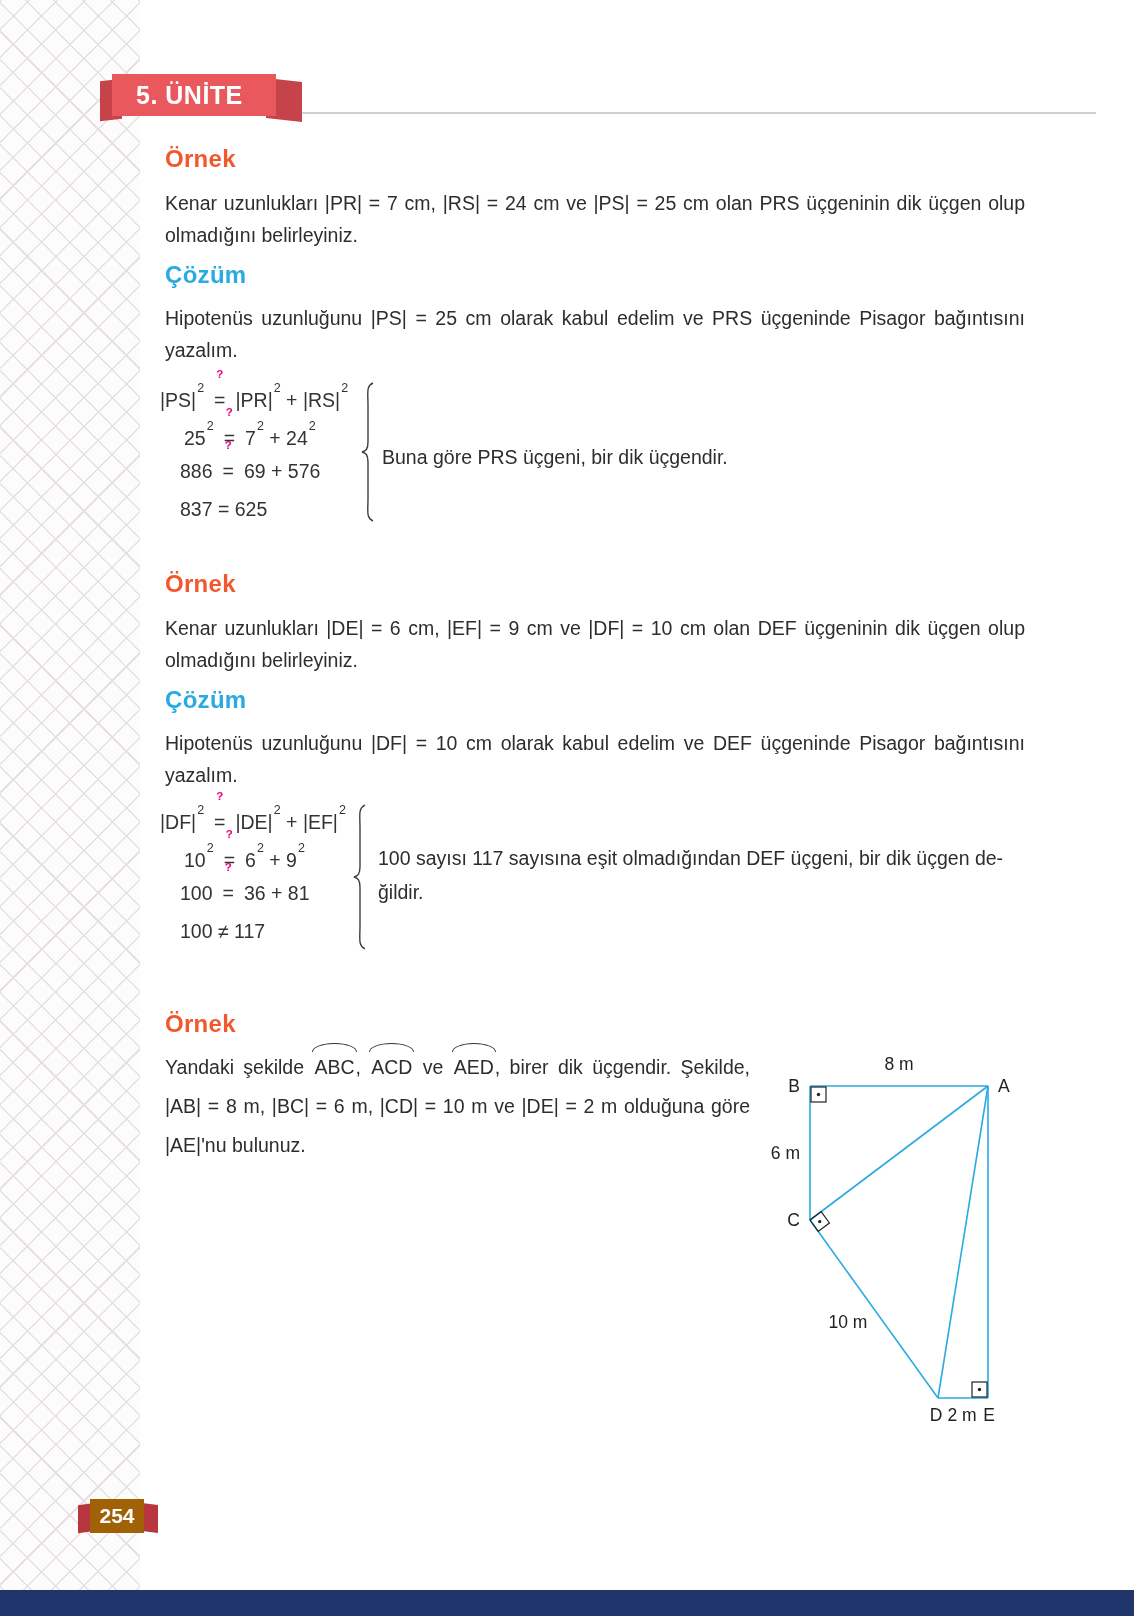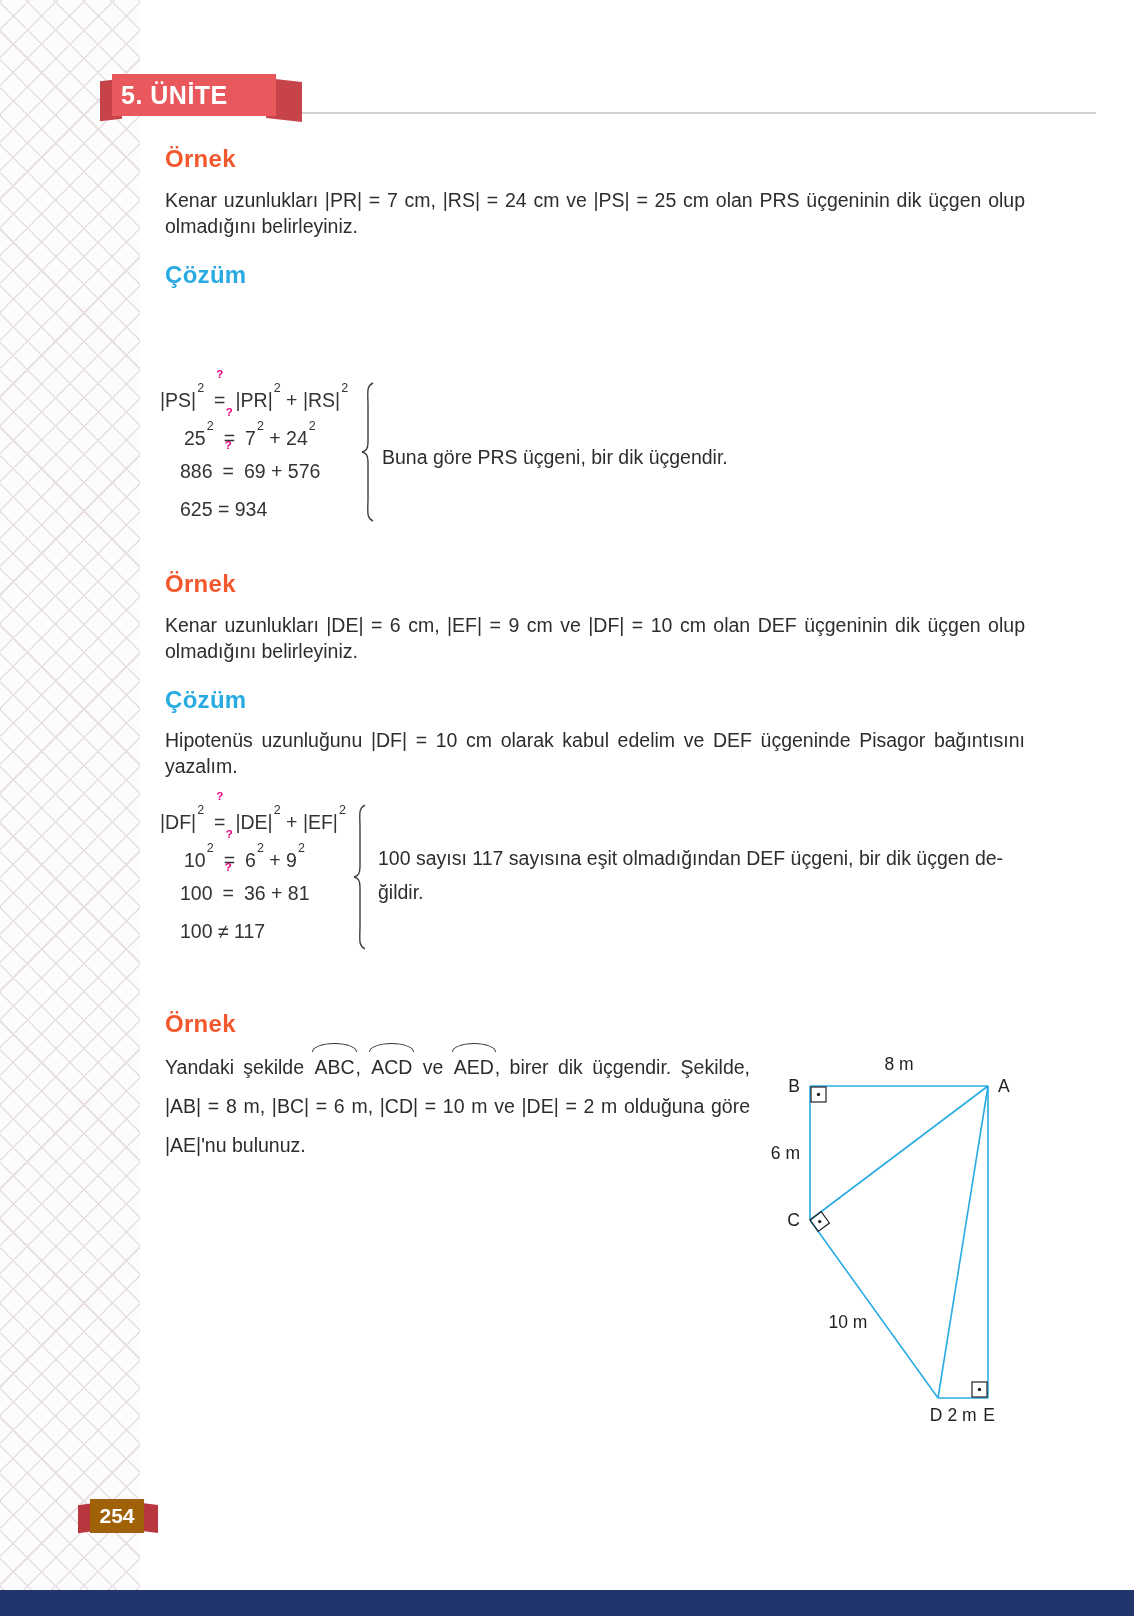--- a/index.html
+++ b/index.html
@@ -18,31 +18,31 @@
   }
 
   
   .rule { position:absolute; left:150px; top:112px; width:946px; height:2px; background:#cfcfcf; }
   .ribbon-back { position:absolute; background:#c6434a; z-index:2; }
   .ribbon-back.left  { left:100px; top:80px; width:22px; height:40px; transform:skewY(-6deg); }
   .ribbon-back.right { left:266px; top:80px; width:36px; height:40px; transform:skewY(6deg); }
   .ribbon-main {
     position:absolute; left:112px; top:74px; width:164px; height:42px; background:#e8585c;
     color:#ffffff; font-size:25px; font-weight:bold; letter-spacing:0.5px;
-    display:flex; align-items:center; padding-left:9px; z-index:3;
+    display:flex; align-items:center; padding-left:24px; z-index:3;
   }
 
   
   .h-ornek, .h-cozum { position:absolute; left:165px; font-size:24px; font-weight:bold; letter-spacing:0.3px; }
   .h-ornek { color:#f2582e; }
   .h-cozum { color:#29abe2; }
 
   
   .para {
-    position:absolute; left:165px; font-size:19.5px; line-height:26px;
+    position:absolute; left:165px; font-size:19.5px; line-height:32px;
     text-align:justify; color:#2d2d2d;
   }
 
   
   .eq-block { position:absolute; left:160px; font-size:19.5px; color:#333333; }
   .eq-line { height:38px; line-height:38px; white-space:nowrap; }
   .eq-line:nth-child(2) { margin-left:24px; }
   .eq-line:nth-child(3) { margin-left:20px; }
   .eq-line:nth-child(4) { margin-left:20px; }
   .sup { font-size:12.5px; position:relative; top:-7px; margin-left:1px; }
@@ -90,26 +90,27 @@
   <div class="rule"></div>
   <div class="ribbon-back left"></div>
   <div class="ribbon-back right"></div>
   <div class="ribbon-main">
     <span>5. ÜNİTE</span>
   </div>
 
   <div class="h-ornek" style="top:145px">Örnek</div>
   <div class="para" style="top:187px; width:860px">Kenar uzunlukları |PR| = 7 cm, |RS| = 24 cm ve |PS| = 25 cm olan PRS üçgeninin dik üçgen olup olmadığını belirleyiniz.</div>
   <div class="h-cozum" style="top:261px">Çözüm</div>
+  <div class="para" style="top:302px; width:860px">Hipotenüs uzunluğunu |PS| = 25 cm olarak kabul edelim ve PRS üçgeninde Pisagor bağıntısını yazalım.</div>
 
   <div class="eq-block" style="top:376px">
     <div class="eq-line"><span>|PS|</span><sup class="sup">2</sup><span class="qeq"><span class="qmark">?</span>=</span><span>|PR|</span><sup class="sup">2</sup><span> + |RS|</span><sup class="sup">2</sup></div>
     <div class="eq-line"><span>25</span><sup class="sup">2</sup><span class="qeq"><span class="qmark">?</span>=</span><span>7</span><sup class="sup">2</sup><span> + 24</span><sup class="sup">2</sup></div>
     <div class="eq-line"><span>886</span><span class="qeq"><span class="qmark">?</span>=</span><span>69 + 576</span></div>
-    <div class="eq-line"><span>625 = 934</span></div>
+    <div class="eq-line"><span>837 = 625</span></div>
   </div>
   <svg class="brace" style="left:360px; top:381px" width="16" height="142" viewBox="0 0 16 142" preserveAspectRatio="none">
     <path d="M13,2 C6,5 8,12 8,24 L8,61 C8,68 6,70 2,71 C6,72 8,74 8,81 L8,118 C8,130 6,137 13,140" fill="none" stroke="#3f3f3f" stroke-width="1.4"></path>
   </svg>
   <div class="note spaced" style="left:382px; top:440px">
     <span class="note-line">Buna göre PRS üçgeni, bir dik üçgendir.</span>
   </div>
 
   <div class="h-ornek" style="top:570px">Örnek</div>
   <div class="para" style="top:612px; width:860px">Kenar uzunlukları |DE| = 6 cm, |EF| = 9 cm ve |DF| = 10 cm olan DEF üçgeninin dik üçgen olup olmadığını belirleyiniz.</div>

